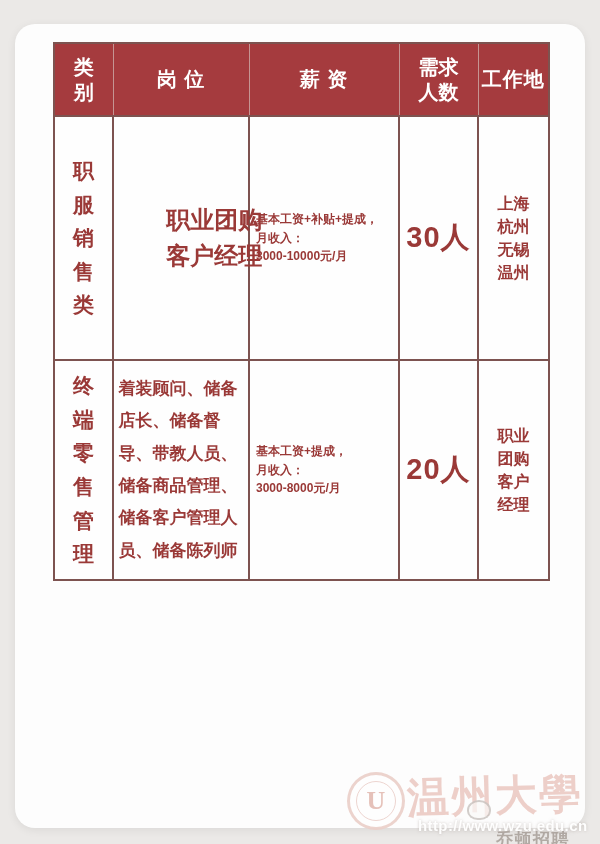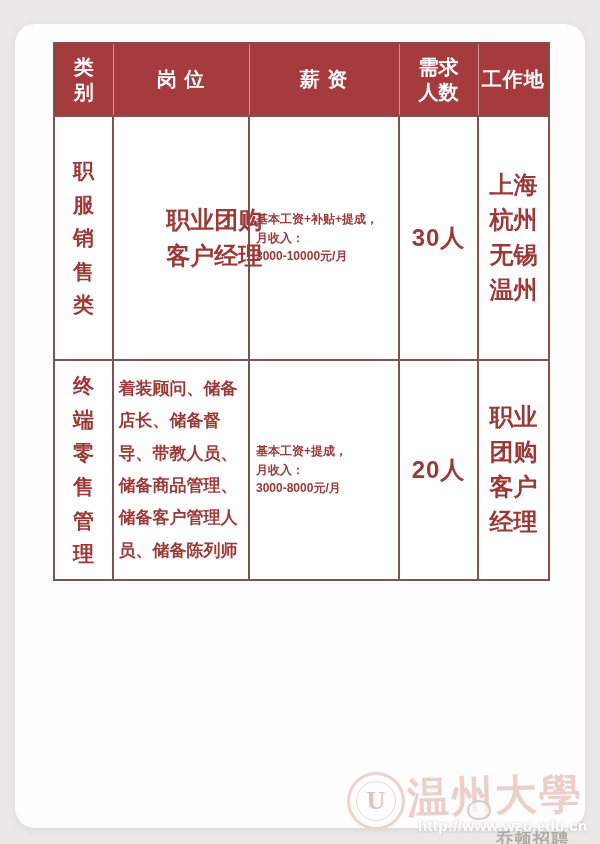--- a/index.html
+++ b/index.html
@@ -42,22 +42,22 @@
   .cat { font-size:21px; line-height:1.6; letter-spacing:0; }
   .pos-big { font-size:24px; line-height:1.5; }
   .pos-list {
     display:block; width:7.35em; margin:8px auto; text-align:left;
     font-size:17px; line-height:1.9; word-break:normal;
   }
   .salary {
     font-size:12px; line-height:1.55; text-align:left;
     white-space:pre-line; padding-left:6px; padding-right:1px;
   }
-  .count { font-size:24px; letter-spacing:1px; }
-  .loc { font-size:24px; line-height:1.45; }
+  .count { font-size:29px; letter-spacing:1px; }
+  .loc { font-size:16px; line-height:1.45; }
 
   
   .wm { position:absolute; pointer-events:none; }
   .seal {
     left:347px; top:772px; width:58px; height:58px; border-radius:50%;
     border:3px solid rgba(233,203,196,0.85);
     background:rgba(255,255,255,0.5);
     display:flex; align-items:center; justify-content:center;
   }
   .seal::before {

